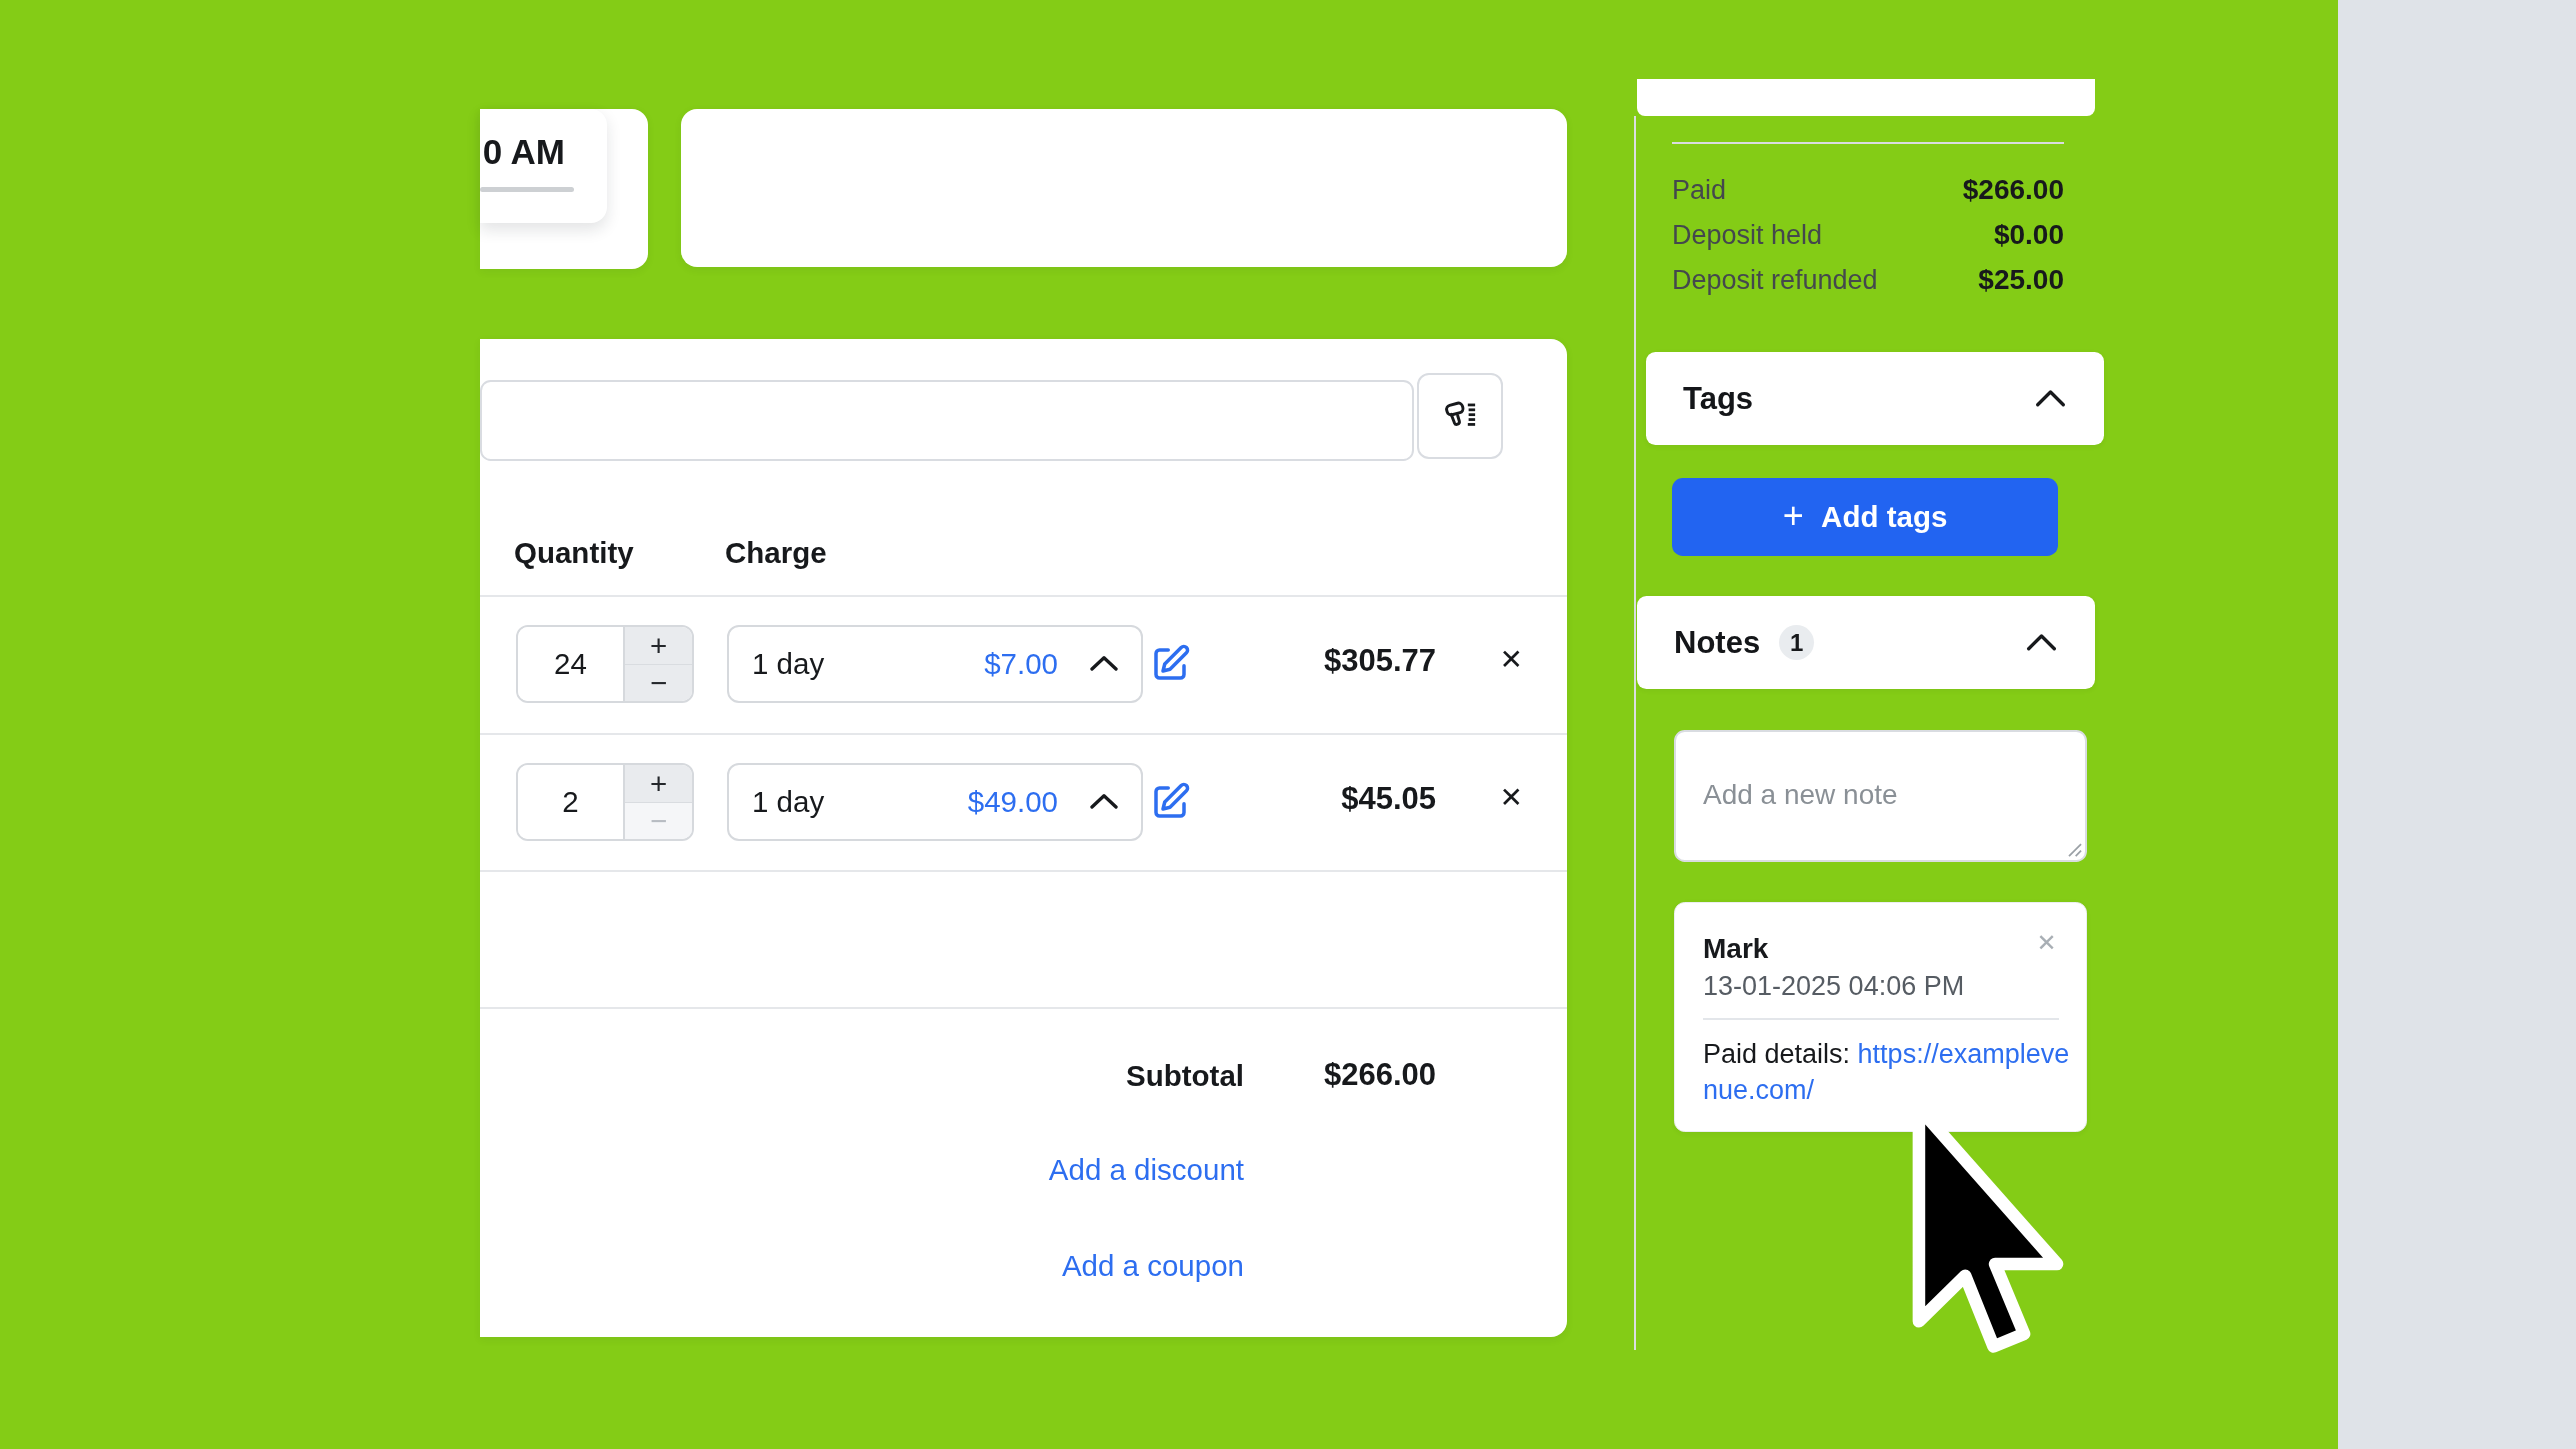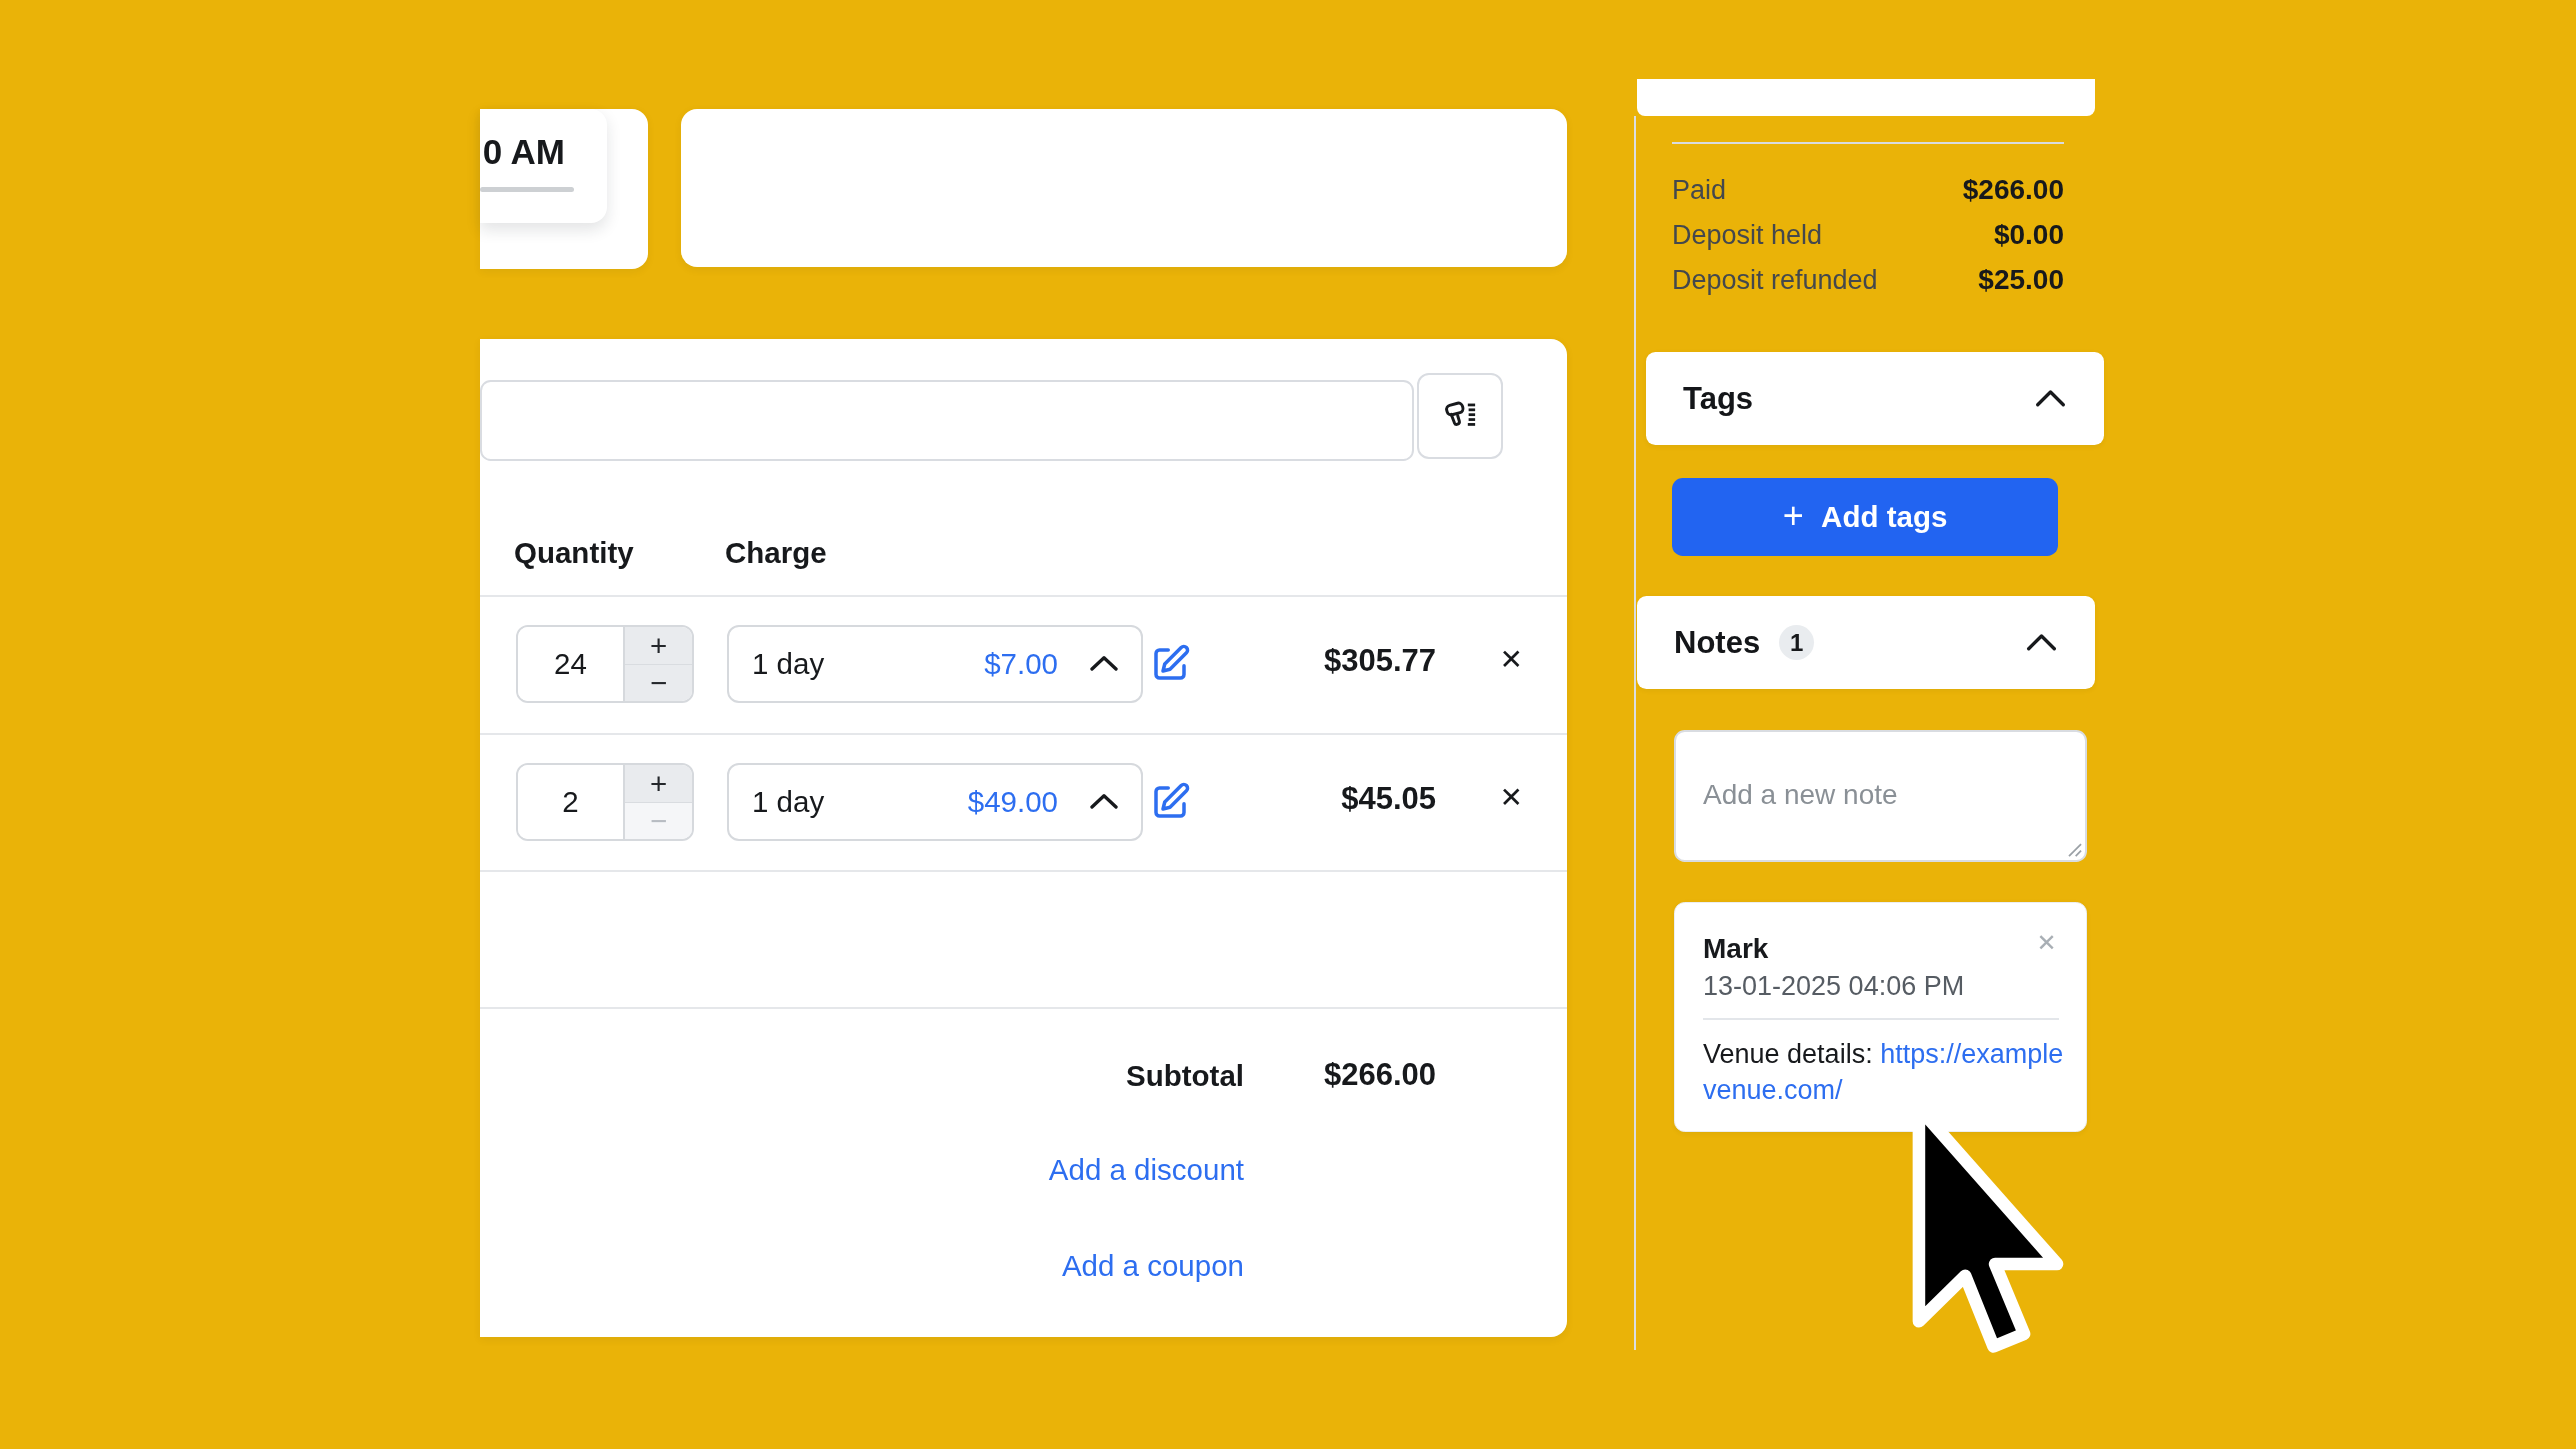--- a/index.html
+++ b/index.html
@@ -1,18 +1,18 @@
 <!DOCTYPE html>
 <html style="font-size:10.7px"><head>
 <meta charset="utf-8">
 <style>
   html,body{margin:0;padding:0;background:#dfe3e8;}
   #screen{
-    position:relative;width:2576px;height:1449px;overflow:hidden;
-    background:#eab308;font-family:"Liberation Sans", sans-serif;color:#17191c;
+    position:relative;width:2338px;height:1449px;overflow:hidden;
+    background:#84cc16;font-family:"Liberation Sans", sans-serif;color:#17191c;
   }
   .abs{position:absolute;}
   .card{position:absolute;background:#fff;box-shadow:0 2.7px 8px rgba(25,35,45,.06);}
 
   
   .time-outer{left:480px;top:109px;width:168px;height:160px;border-radius:0 16px 16px 0;}
   .time-inner{left:480px;top:109px;width:127px;height:114px;border-radius:0 16px 16px 0;
     box-shadow:0 6.7px 14.8px rgba(25,35,45,.12);overflow:hidden;}
   .time-text{position:absolute;left:2.7px;top:23px;font-size:35px;font-weight:700;white-space:nowrap;}
   .time-underline{position:absolute;left:0;top:78px;width:94px;height:4.7px;background:#cdd0d3;border-radius:2.7px;}
@@ -258,21 +258,21 @@
           <line x1="16" y1="24" x2="24" y2="16"></line>
         </g>
       </svg>
   </span>
 
   <div class="card note-card">
     <span class="note-author">Mark</span>
     <span class="note-close">✕</span>
     <span class="note-date">13-01-2025 04:06 PM</span>
     <div class="note-divider"></div>
-    <div class="note-body"><span>Venue details: </span><span class="link">https://examplevenue.com/</span></div>
+    <div class="note-body"><span>Paid details: </span><span class="link">https://examplevenue.com/</span></div>
   </div>
 
   <div class="abs cursor">
     <svg width="158" height="259" viewBox="0 0 20 33">
       <polygon points="1.2,1 1.2,28.2 7.1,22.4 10.7,31.4 14.6,29.8 10.9,20.9 18.8,20.9" fill="#000" stroke="#fff" stroke-width="1.6" stroke-linejoin="round"></polygon>
     </svg>
   </div>
 
 </div>
 

